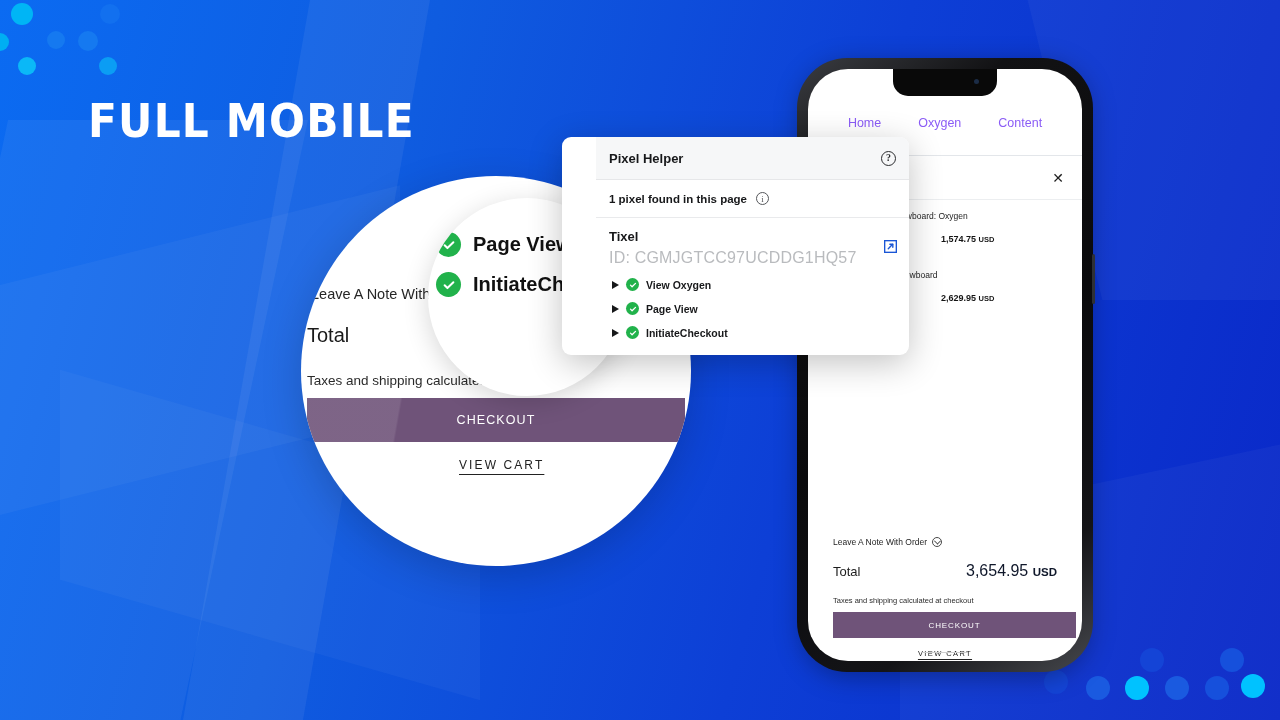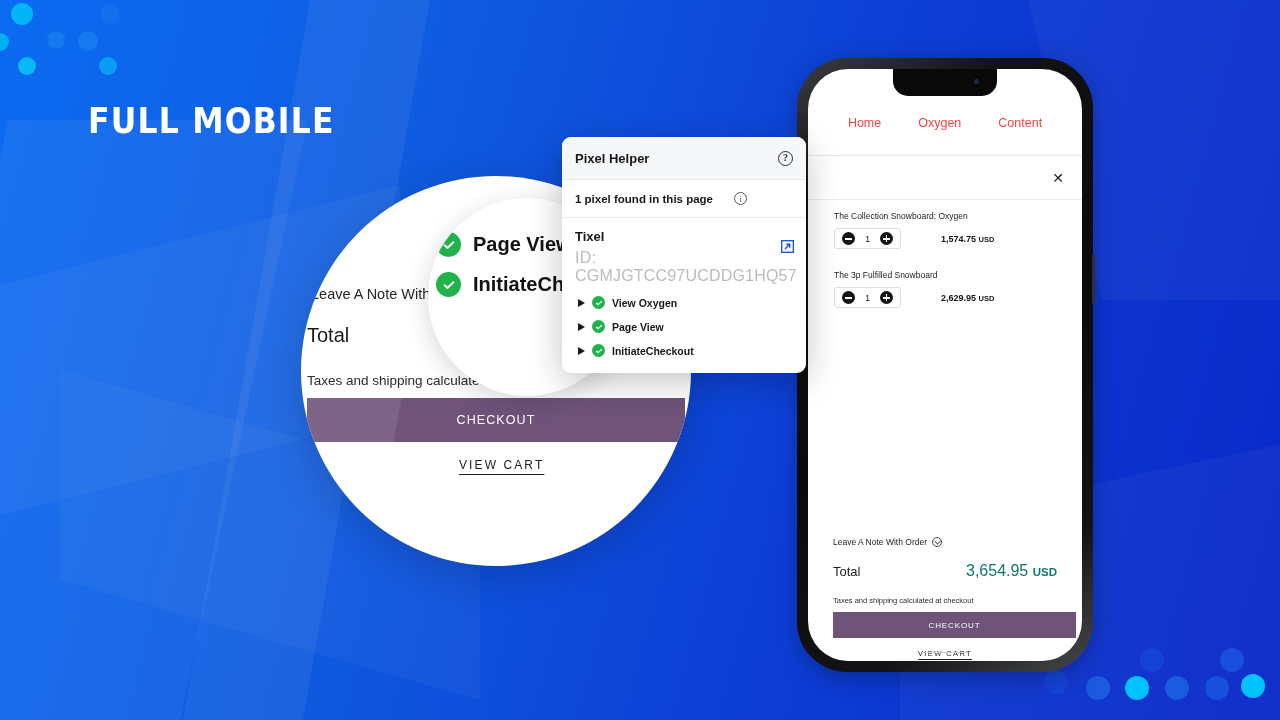--- a/index.html
+++ b/index.html
@@ -25,21 +25,21 @@
   .s6 { width: 520px; height: 300px; left: 900px; top: 470px; transform: skewY(-12deg); background: rgba(255,255,255,0.035); }
 
   .dot { position: absolute; border-radius: 50%; }
 
   
   #headline {
     position: absolute;
     left: 88px; top: 90px;
     color: #ffffff;
     font-weight: 900;
-    font-size: 35px;
+    font-size: 47px;
     line-height: 62px;
     letter-spacing: 1.2px;
     text-transform: uppercase;
     font-family: "DejaVu Sans", sans-serif;
     font-stretch: condensed;
     z-index: 5;
   }
   #headline .hl-line { display: block; white-space: nowrap; }
 
   
@@ -121,27 +121,28 @@
     display: flex; align-items: center; justify-content: center;
     flex: 0 0 auto;
   }
   .ev-check svg { width: 14px; height: 14px; display: block; }
   .ev-label { font-size: 20px; font-weight: bold; color: #111; }
 
   
   #pixel-helper {
     position: absolute;
     left: 562px; top: 137px;
-    width: 244px;
+    width: 347px;
     background: #ffffff;
     border-radius: 9px;
     box-shadow: 0 8px 34px rgba(0,0,0,0.24);
     z-index: 20;
     overflow: hidden;
     color: #1a1a1a;
+    padding-left: 34px;
   }
   #ph-header {
     height: 43px;
     background: #f6f7f8;
     border-bottom: 1px solid #e6e7e9;
     display: flex; align-items: center;
     padding: 0 13px;
   }
   #ph-title { font-size: 13px; font-weight: bold; color: #17181a; }
   .ph-spacer { flex: 1; }
@@ -150,21 +151,21 @@
     border: 1.3px solid #2a2b2e;
     display: flex; align-items: center; justify-content: center;
     font-size: 10px; font-weight: bold; color: #2a2b2e;
     line-height: 1; font-family: "Liberation Serif", serif;
     cursor: pointer;
   }
   #ph-found {
     height: 38px;
     border-bottom: 1px solid #e9eaec;
     display: flex; align-items: center;
-    padding: 0 13px; gap: 21px;
+    padding: 0 13px; gap: 9px;
   }
   #ph-found-text { font-size: 11.5px; font-weight: bold; color: #17181a; }
   .info-icon {
     width: 13px; height: 13px; border-radius: 50%;
     border: 1.1px solid #55575b;
     display: flex; align-items: center; justify-content: center;
     font-size: 9px; color: #55575b; font-family: "Liberation Serif", serif;
   }
   #ph-body { padding: 11px 13px 16px 13px; position: relative; }
   #ph-pixel-name { font-size: 13px; font-weight: bold; color: #17181a; }
@@ -239,21 +240,21 @@
   .sb-l1 { left: -2px; top: 148px; width: 3px; height: 18px; }
   .sb-l2 { left: -2px; top: 186px; width: 3px; height: 33px; }
   .sb-l3 { left: -2px; top: 231px; width: 3px; height: 33px; }
   .sb-r1 { right: -2px; top: 196px; width: 3px; height: 50px; }
 
   
   #phone-nav {
     position: absolute; left: 0; top: 47px;
     width: 100%;
     display: flex; justify-content: center; gap: 37px;
-    font-size: 12.5px; color: #ef4444;
+    font-size: 12.5px; color: #8b5cf6;
   }
   #phone-nav span { cursor: pointer; }
   #nav-rule {
     position: absolute; left: 0; top: 86px; width: 100%;
     height: 1px; background: #e3e6ea;
   }
 
   
   #cart-head {
     position: absolute; left: 0; top: 87px; width: 100%;
@@ -316,21 +317,21 @@
     width: 4px; height: 4px;
     border-right: 1px solid #4a4a4a;
     border-bottom: 1px solid #4a4a4a;
     transform: rotate(45deg) translate(-1px,-1px);
   }
   #ph-total-row {
     position: absolute; left: 25px; right: 25px; top: 493px;
     display: flex; align-items: baseline; justify-content: space-between;
   }
   #ph-total-label { font-size: 13px; color: #1d1d1d; }
-  #ph-total-value { font-size: 16px; color: #0f766e; }
+  #ph-total-value { font-size: 16px; color: #0f172a; }
   #ph-total-value .cur { font-size: 11.5px; font-weight: bold; }
   #ph-taxes {
     position: absolute; left: 25px; top: 527px;
     font-size: 7.5px; color: #2b2b2b;
   }
   #ph-checkout {
     position: absolute; left: 25px; top: 543px;
     width: 243px; height: 26px;
     background: #6f5379; color: #fff;
     font-size: 8px; letter-spacing: 0.9px;

